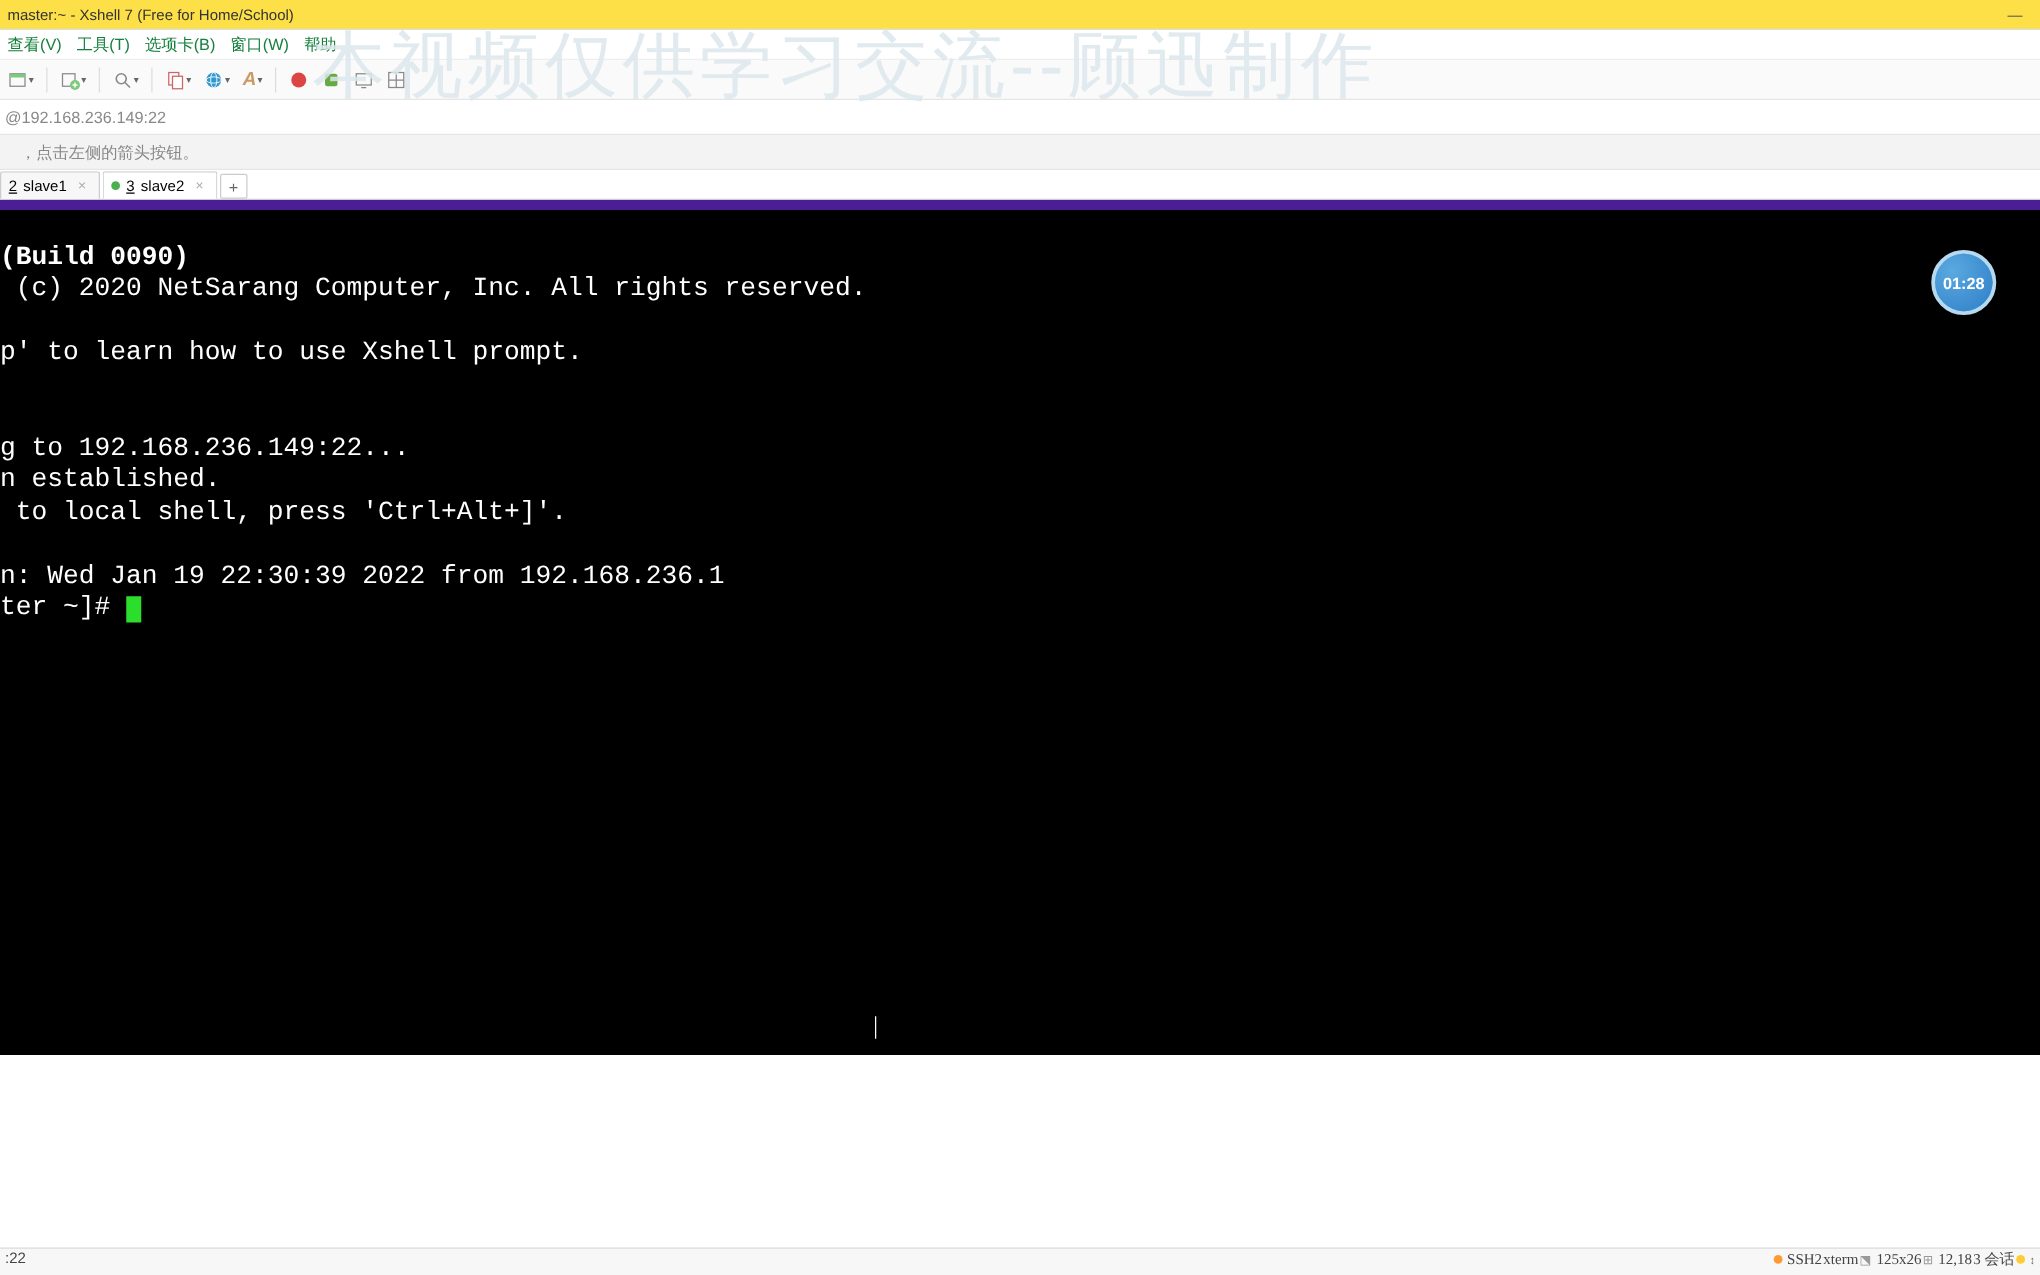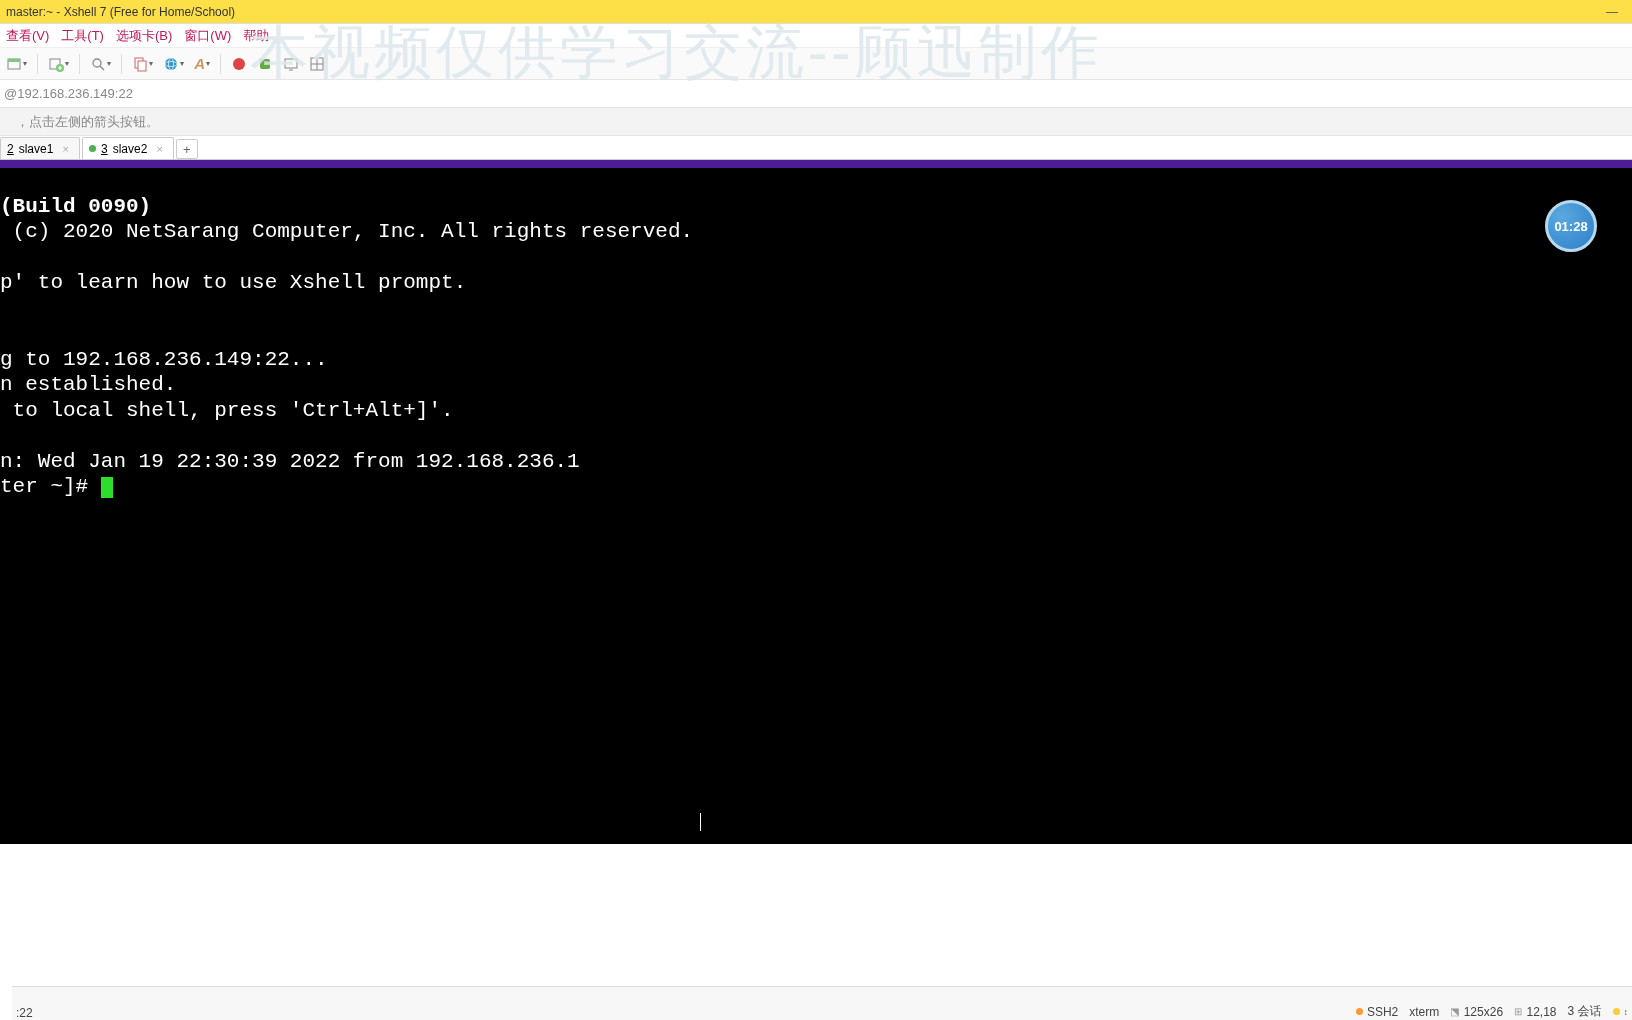--- a/index.html
+++ b/index.html
@@ -26,21 +26,21 @@
 .titlebar .winbtn { width: 40px; height: 24px; display: flex; align-items: center; justify-content: center; color: #555; }
 .menubar {
   height: 24px;
   background: #fff;
   display: flex;
   align-items: center;
   padding-left: 0;
   border-bottom: 1px solid #eee;
   position: relative;
 }
-.menubar .menuitem { padding: 0 6px; color: #be185d; cursor: default; font-size: 13px; }
+.menubar .menuitem { padding: 0 6px; color: #15803d; cursor: default; font-size: 13px; }
 .toolbar {
   height: 32px;
   background: #fafafa;
   display: flex;
   align-items: center;
   padding-left: 4px;
   gap: 6px;
   border-bottom: 1px solid #e5e5e5;
 }
 .toolbar .tbtn {
@@ -116,34 +116,34 @@
   height: 684px;
   border-top: 8px solid #4c1d95;
   position: relative;
   white-space: pre;
 }
 .terminal .bold { font-weight: bold; }
 .cursor { display: inline-block; width: 12px; height: 21px; background: #2cde2c; vertical-align: text-bottom; }
 .statusbar {
   position: absolute;
   bottom: 0;
-  left: 12px;
+  left: 0;
   right: 0;
-  height: 34px;
+  height: 22px;
   background: #f7f7f7;
   border-top: 1px solid #ddd;
   display: flex;
-  align-items: flex-end;
+  align-items: flex-start;
   justify-content: space-between;
   font-size: 12px;
   color: #444;
   padding: 0 4px;
 }
 .statusbar .left { display: flex; align-items: center; gap: 6px; }
-.statusbar .right { display: flex; align-items: center; gap: 11px; }
+.statusbar .right { display: flex; align-items: center; gap: 1px; font-family: Liberation Serif, serif; }
 .statusbar .sect { display: flex; align-items: center; gap: 4px; }
 .status-dot { width: 7px; height: 7px; border-radius: 50%; }
 .status-dot.orange { background: #ff9933; }
 .status-dot.yellow { background: #ffcc33; }
 .watermark {
   position: absolute;
   top: 14px;
   left: 250px;
   right: 0;
   font-size: 58px;

